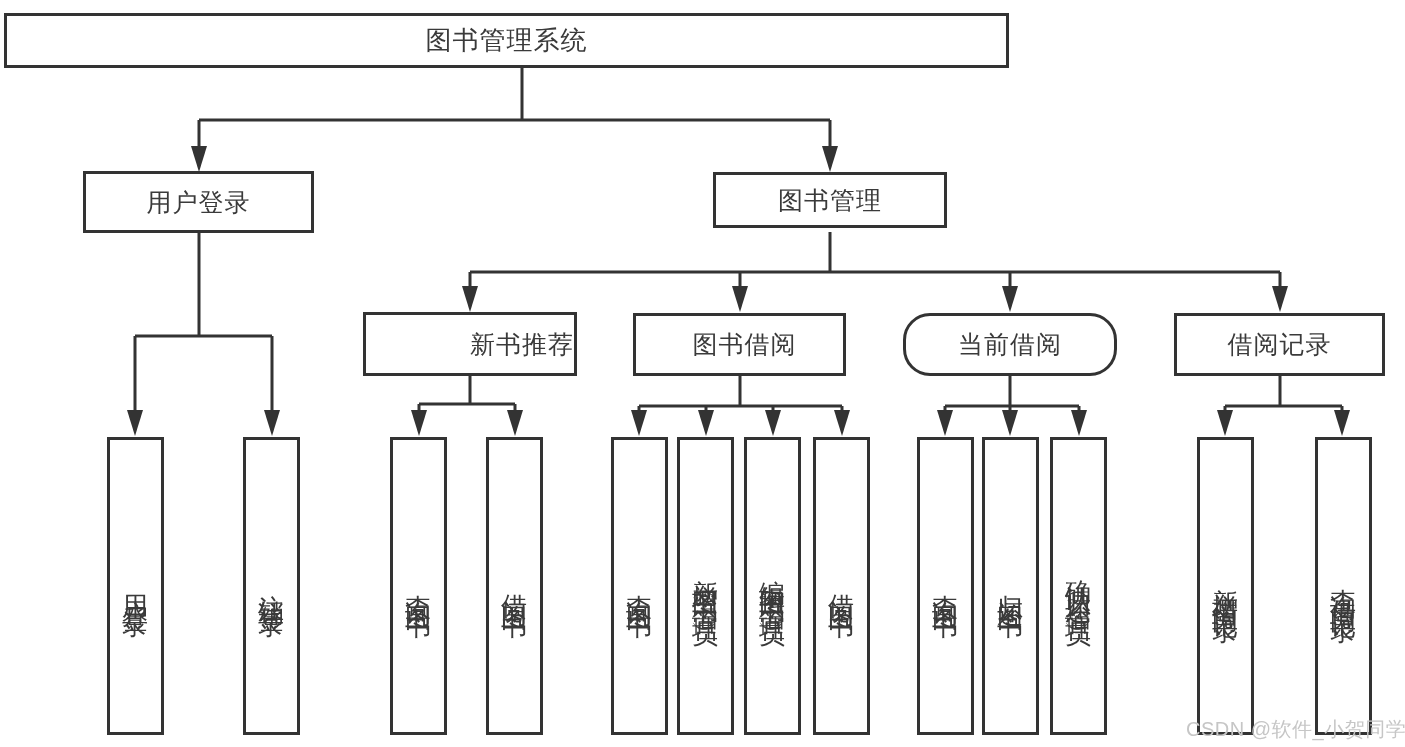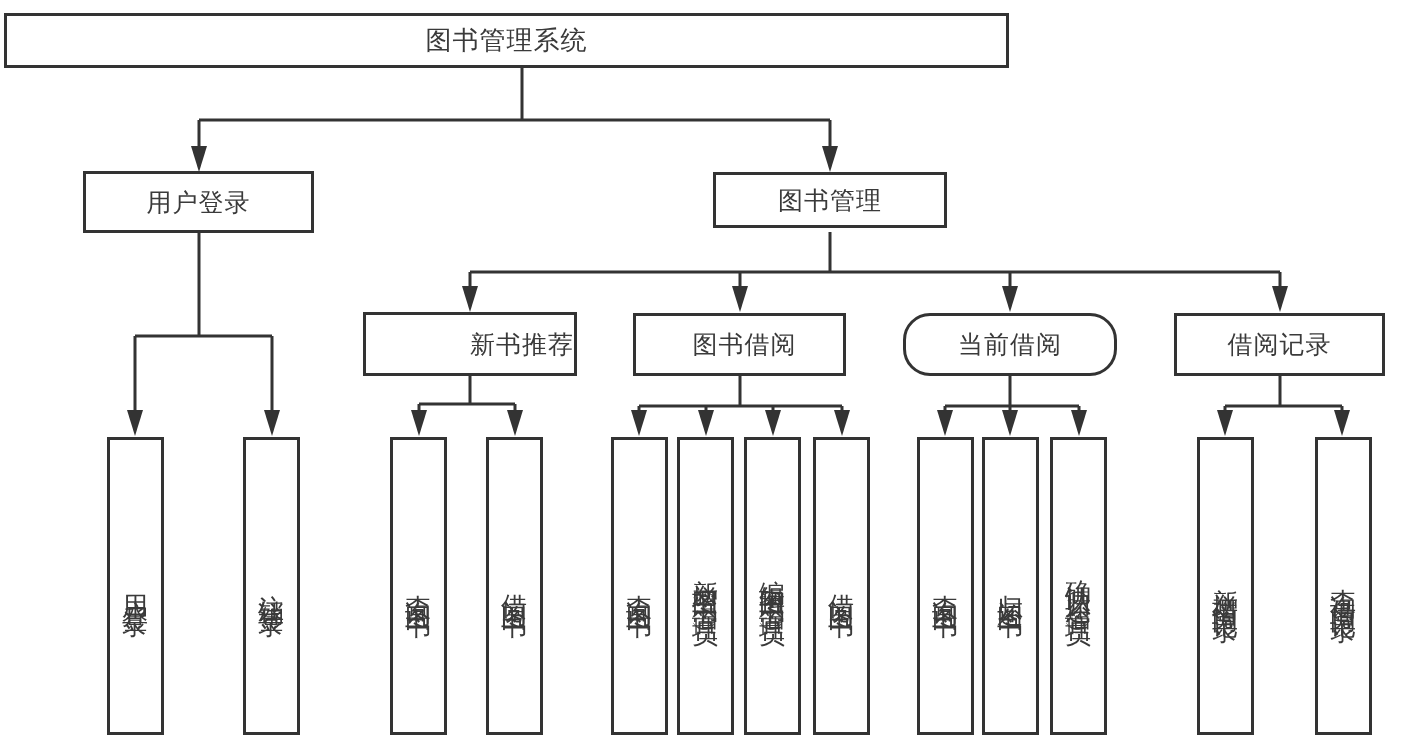--- a/index.html
+++ b/index.html
@@ -158,13 +158,14 @@
   <div class="box vbox l11">
     <span class="lbl">确认归还（管理员）</span>
   </div>
   <div class="box vbox l12">
     <span class="lbl">新增借阅记录</span>
   </div>
   <div class="box vbox l13">
     <span class="lbl">查询借阅记录</span>
   </div>
 
+  <div class="watermark">CSDN @软件_小贺同学</div>
 </div>
 
 </body></html>

